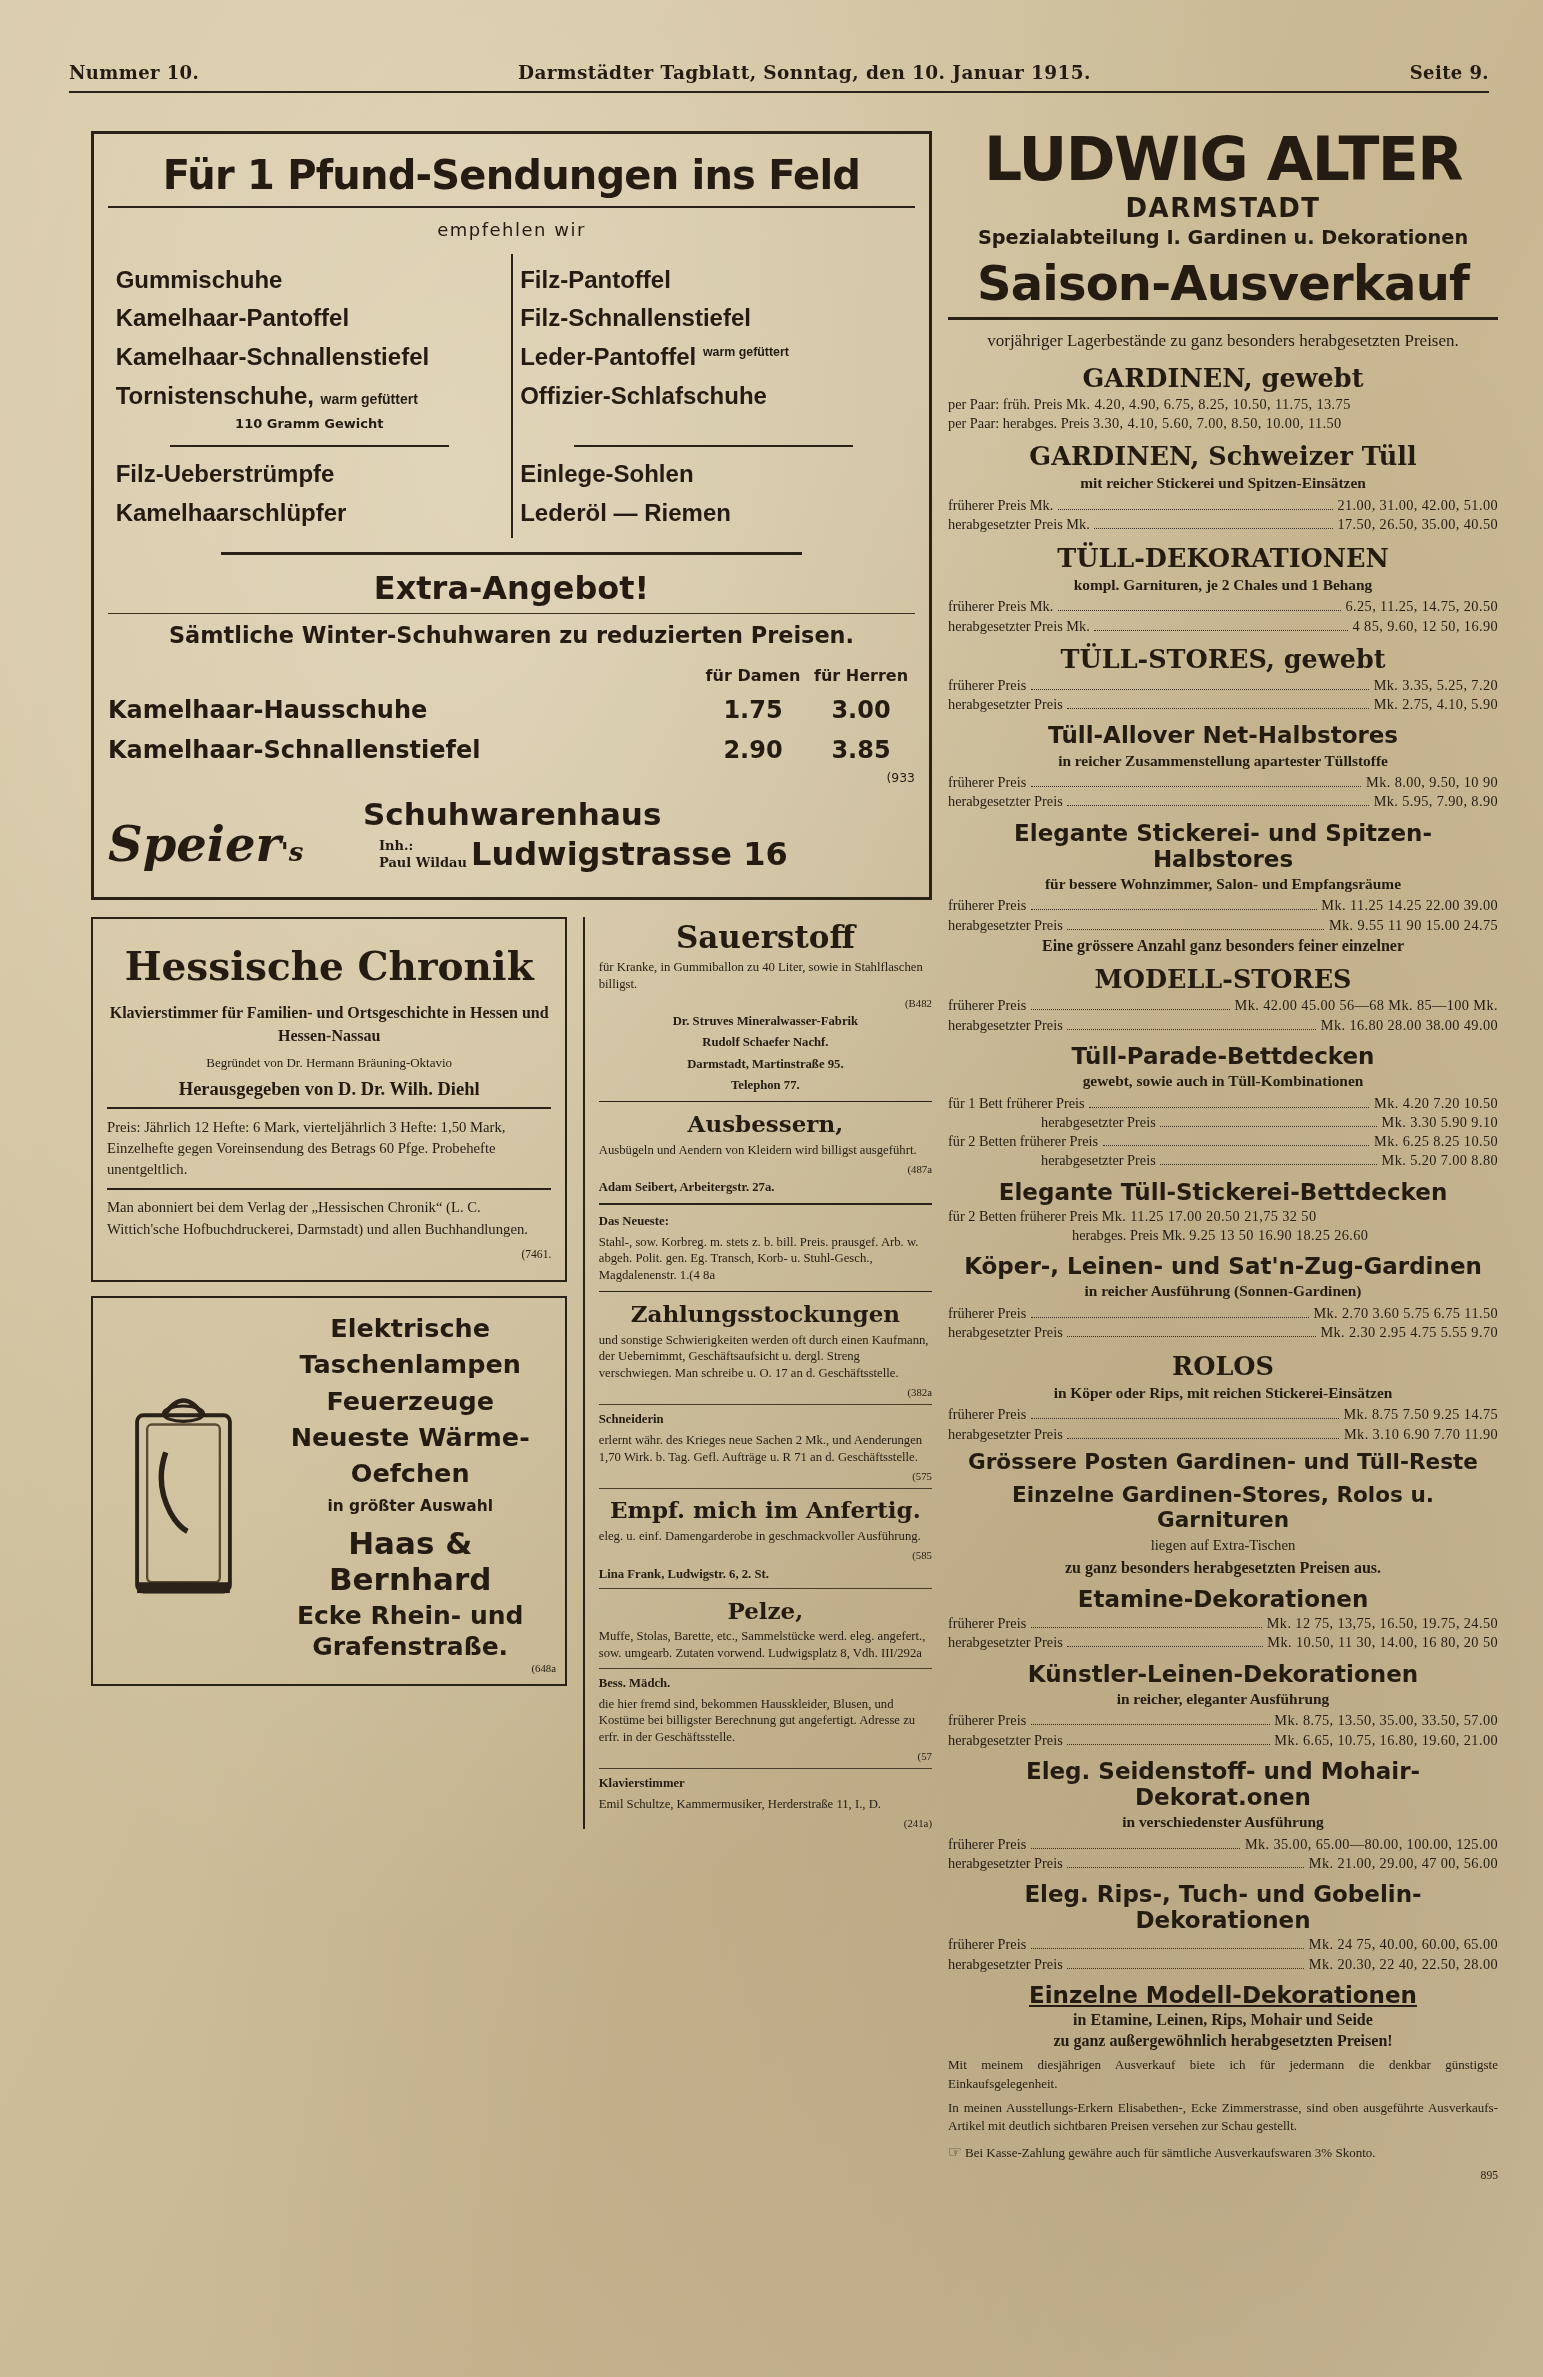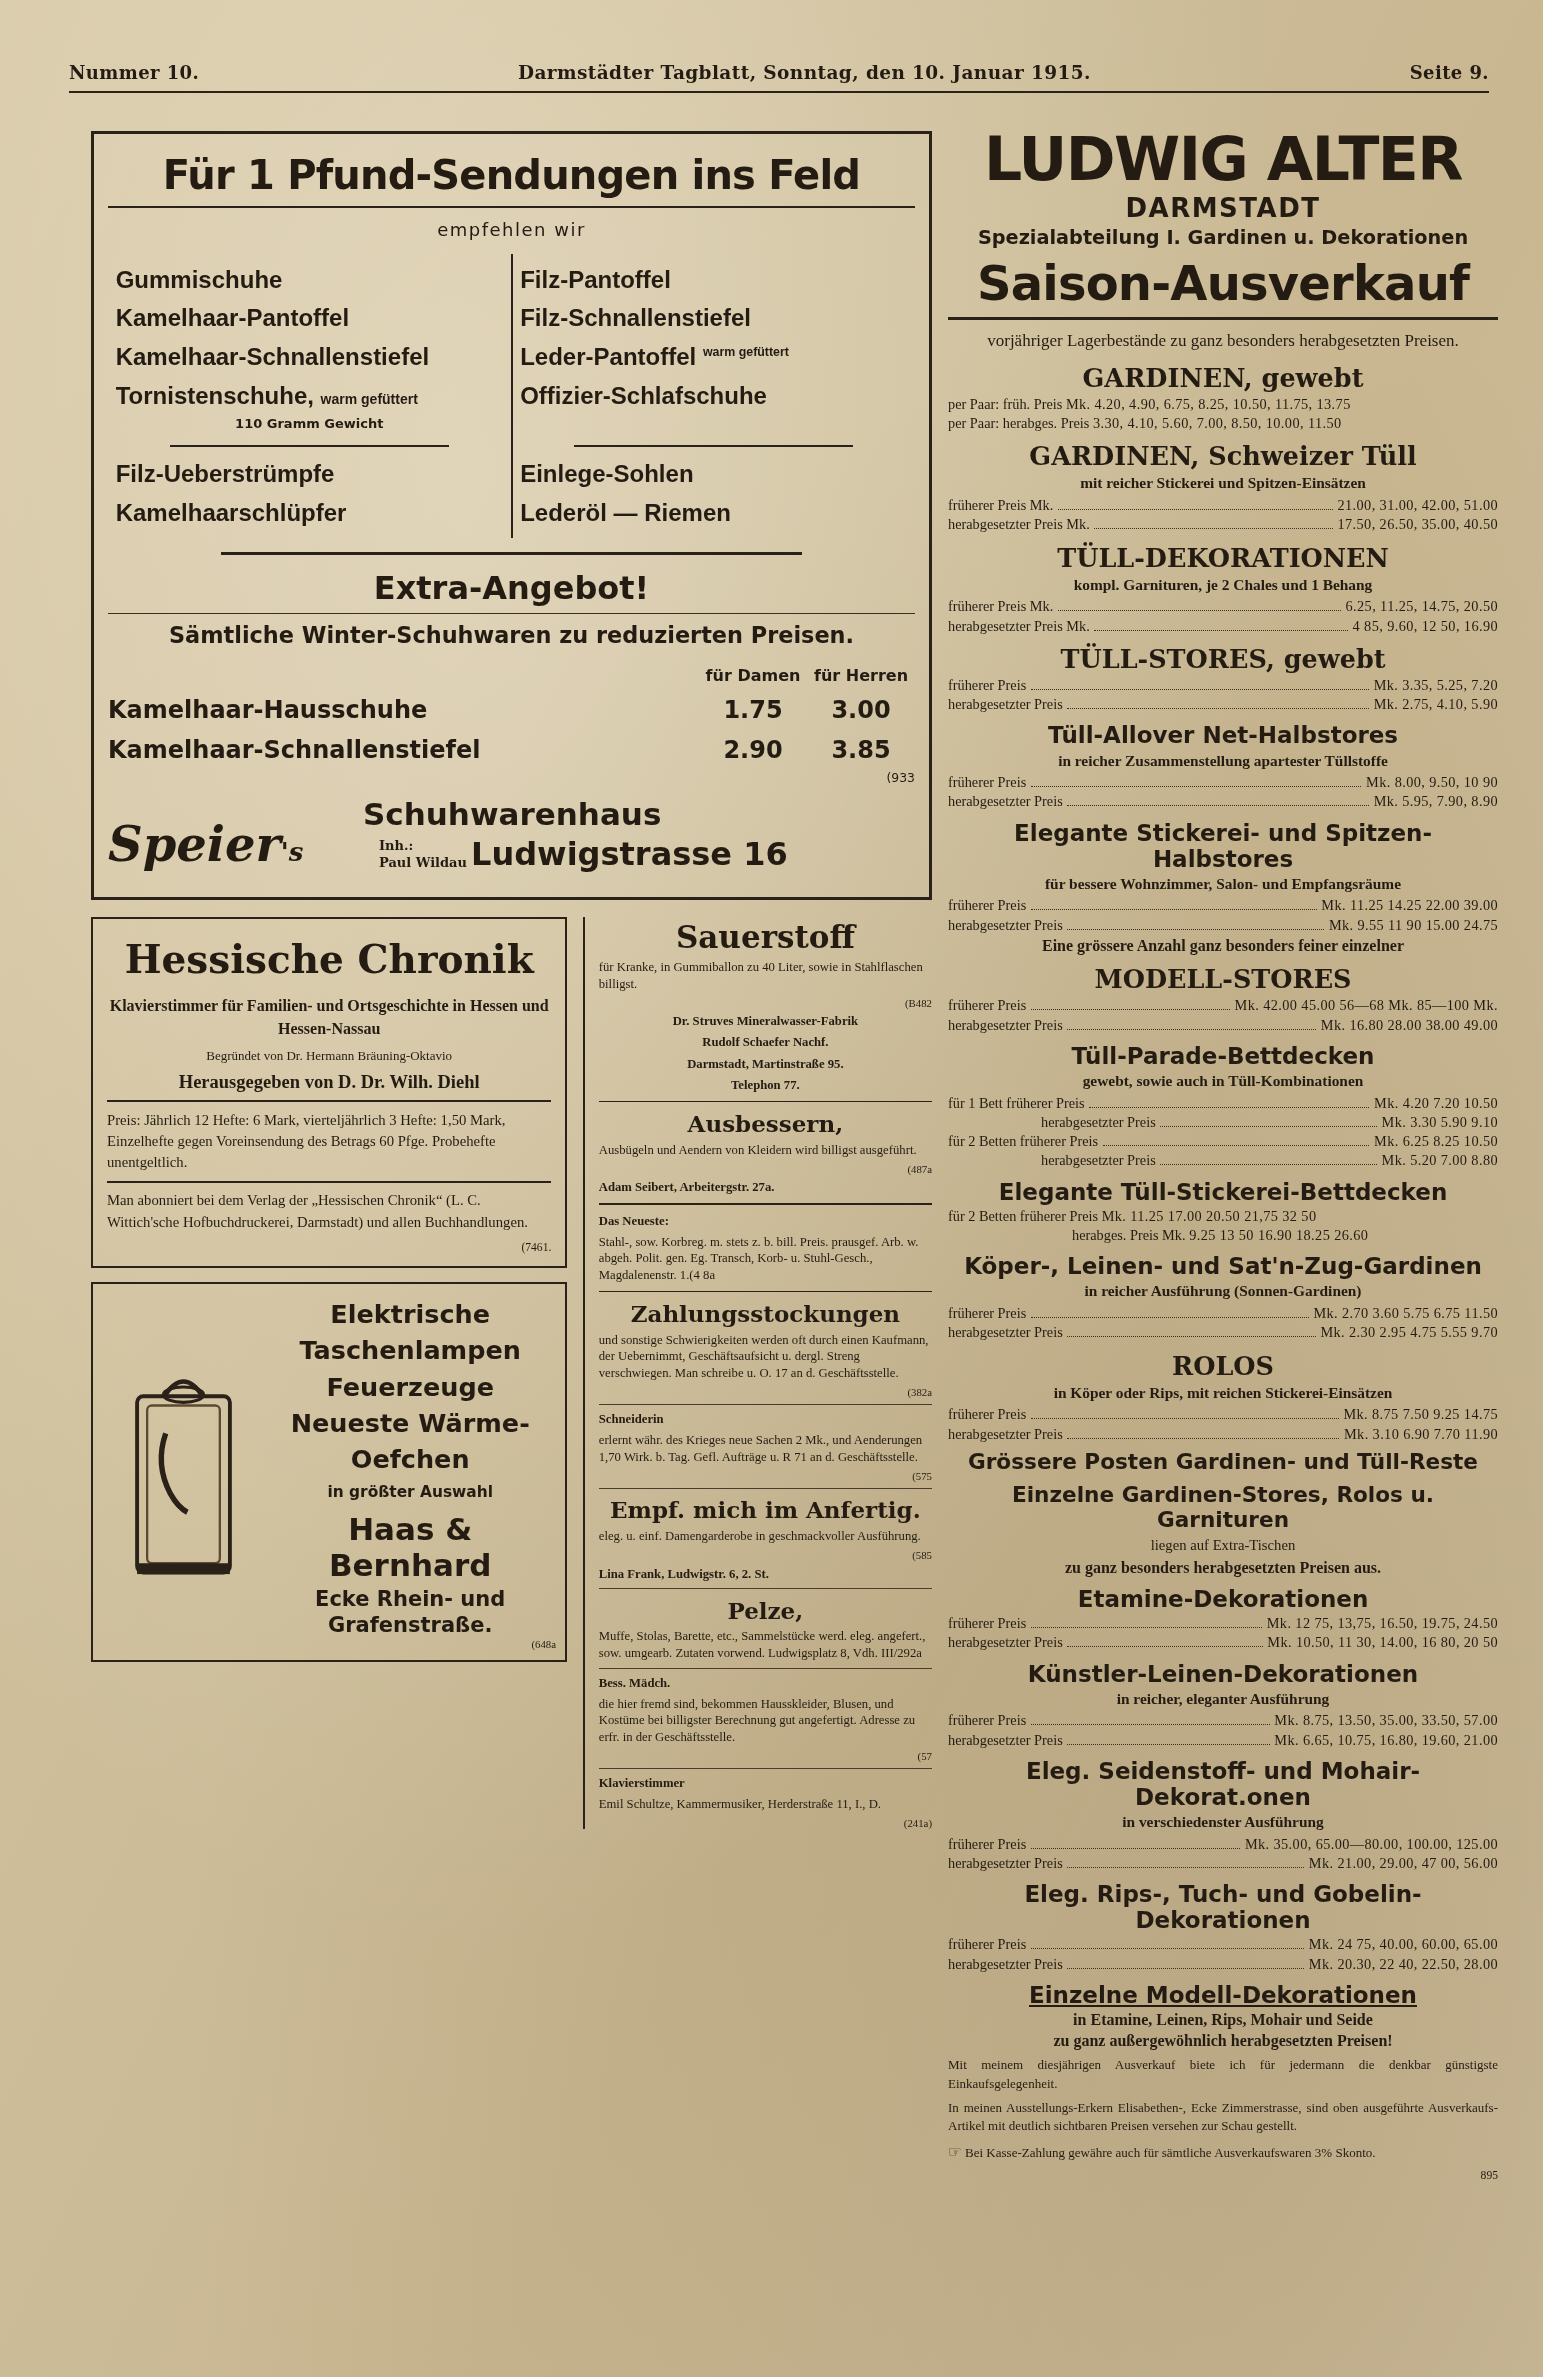--- a/index.html
+++ b/index.html
@@ -100,38 +100,38 @@
   .ludwig16{
     font-family:"DejaVu Sans",sans-serif;font-weight:bold;font-size:32px;
     position:absolute;left:363px;top:45px;
   }
 
   
   .lower{display:flex;margin-top:17px;}
   .lowerL{width:486px;}
   .lowerR{width:340px;margin-left:15.4px;border-left:2.3px solid #2a2118;padding-left:14px;}
 
-  .chronik-box{border:2.3px solid #2a2118;padding:12px 14px;}
+  .chronik-box{border:2.3px solid #2a2118;padding:19px 14px;}
   .fraktur{font-family:"DejaVu Serif",serif;font-weight:bold;}
   .chronik-title{
     font-family:"DejaVu Serif",serif;font-weight:bold;font-size:39px;text-align:center;margin:4.6px 0 12.4px;
   }
   .chronik-sub{text-align:center;font-size:16px;font-weight:bold;line-height:1.45;}
   .chronik-small{text-align:center;font-size:13px;margin:7.7px 0;}
   .chronik-mid{text-align:center;font-size:18.5px;font-weight:bold;margin:6.2px 0 3.1px;}
   .chronik-p{font-size:14.7px;line-height:1.45;margin:7.7px 0;}
   .right-num{text-align:right;font-size:11.6px;}
 
   .lamp-box{margin-top:14px;border:2.3px solid #2a2118;padding:9.3px;display:flex;}
   .lamp-img{width:162px;display:flex;align-items:center;justify-content:center;}
   .lamp-txt{flex:1;text-align:center;}
   .lamp-line{font-family:"DejaVu Sans",sans-serif;font-weight:bold;font-size:25.5px;margin:6.2px 0;}
   .lamp-small{font-family:"DejaVu Sans",sans-serif;font-weight:bold;font-size:15.4px;margin:9.3px 0;}
   .haas{font-family:"DejaVu Sans",serif;font-weight:bold;font-size:31px;margin:7.7px 0 3.1px;}
-  .ecke{font-family:"DejaVu Sans",sans-serif;font-weight:bold;font-size:21px;line-height:1.25;text-align:center;}
+  .ecke{font-family:"DejaVu Sans",sans-serif;font-weight:bold;font-size:25px;line-height:1.25;text-align:center;}
 
   
   .cls-title{
     font-family:"DejaVu Serif",serif;font-weight:bold;font-size:31px;text-align:center;margin:1.5px 0 4.6px;
   }
   .cls-title2{
     font-family:"DejaVu Serif",serif;font-weight:bold;font-size:23px;text-align:center;margin:7.7px 0 4.6px;
   }
   .cls-p{font-size:12.7px;line-height:1.3;margin:4.6px 0;}
   .cls-c{text-align:center;}

